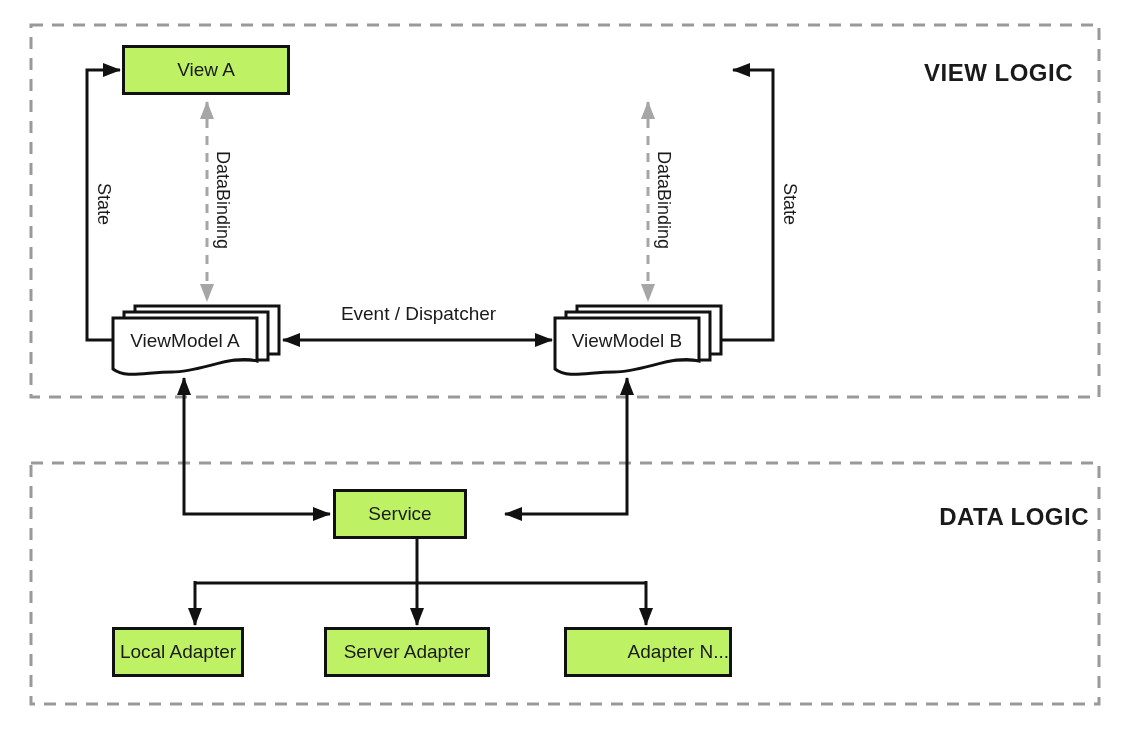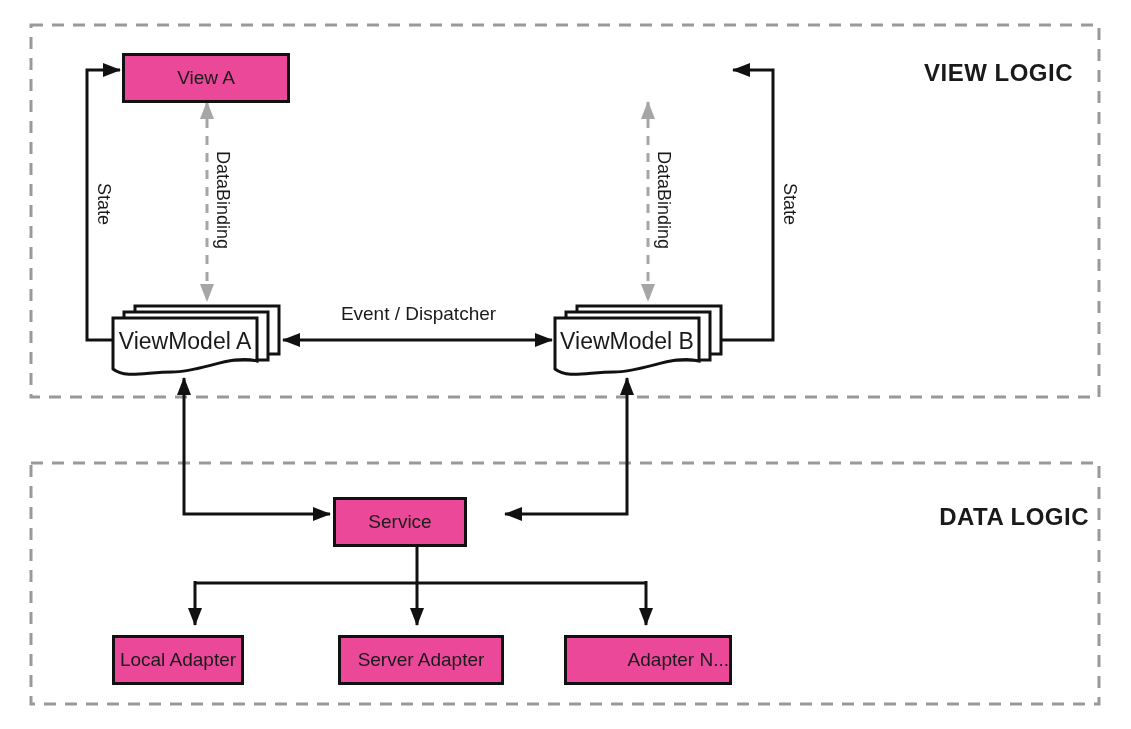--- a/index.html
+++ b/index.html
@@ -10,34 +10,33 @@
     background: #ffffff;
     font-family: "Liberation Sans", sans-serif;
     color: #1a1a1a;
     overflow: hidden;
   }
   #wires { position: absolute; left: 0; top: 0; width: 1131px; height: 729px; }
   .node {
     position: absolute;
     box-sizing: border-box;
     border: 3px solid #111111;
-    background: #ec4899;
+    background: #bef264;
     display: flex;
     align-items: center;
     justify-content: center;
     font-size: 19px;
     white-space: nowrap;
-    margin-top: 8px;
   }
   .stack-label {
     position: absolute;
     display: flex;
     align-items: center;
     justify-content: center;
-    font-size: 23px;
+    font-size: 19px;
     white-space: nowrap;
   }
   .edge-label {
     position: absolute;
     font-size: 19px;
     white-space: nowrap;
   }
   .edge-label.vertical {
     writing-mode: vertical-rl;
     text-orientation: mixed;
@@ -111,21 +110,21 @@
   <div class="stack-label" style="left:113px; top:318px; width:144px; height:46px;">ViewModel A</div>
   <div class="stack-label" style="left:555px; top:318px; width:144px; height:46px;">ViewModel B</div>
 
   <div class="node" style="left:333px; top:489px; width:134px; height:50px;">
     <span>Service</span>
   </div>
 
   <div class="node" style="left:112px; top:627px; width:132px; height:50px;">
     <span>Local Adapter</span>
   </div>
-  <div class="node" style="left:338px; top:627px; width:166px; height:50px;">
+  <div class="node" style="left:324px; top:627px; width:166px; height:50px;">
     <span>Server Adapter</span>
   </div>
   <div class="node" style="left:564px; top:627px; width:168px; height:50px;justify-content:flex-end;">
     <span>Adapter N...</span>
   </div>
 
   <div class="edge-label" style="left:285px; top:303px; width:267px; text-align:center;">Event / Dispatcher</div>
   <div class="edge-label vertical" style="left:93px; top:183px;">State</div>
   <div class="edge-label vertical" style="left:212px; top:151px;">DataBinding</div>
   <div class="edge-label vertical" style="left:779px; top:183px;">State</div>

